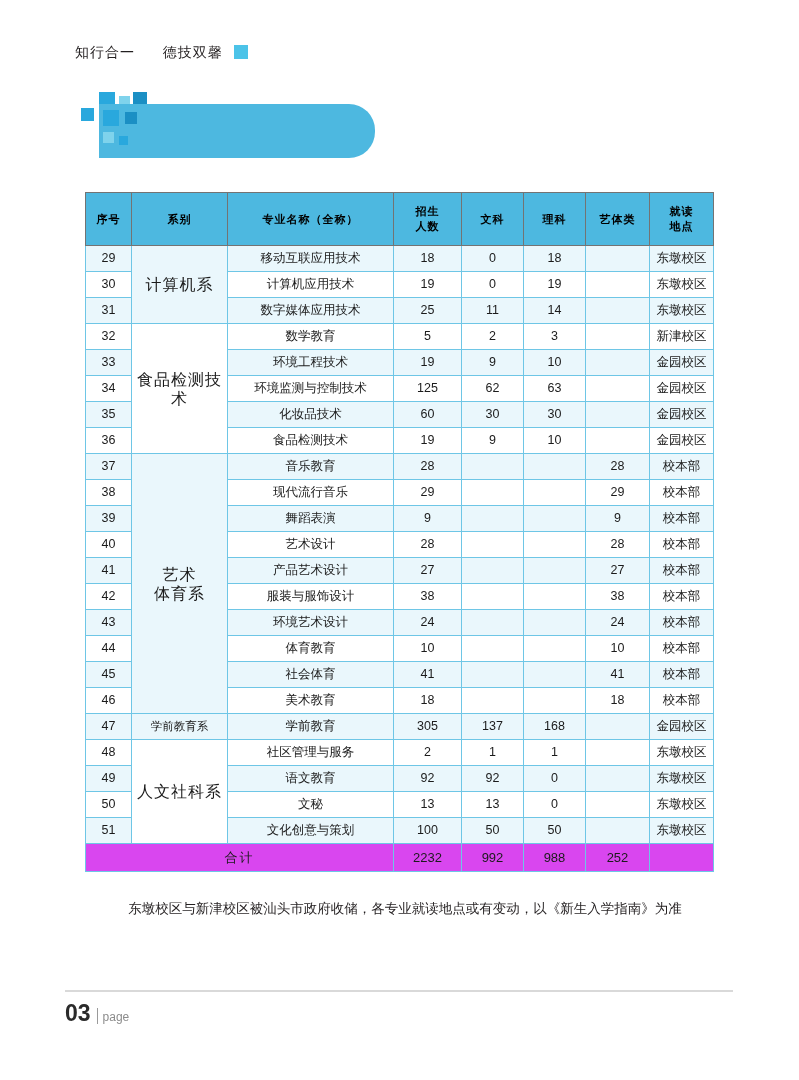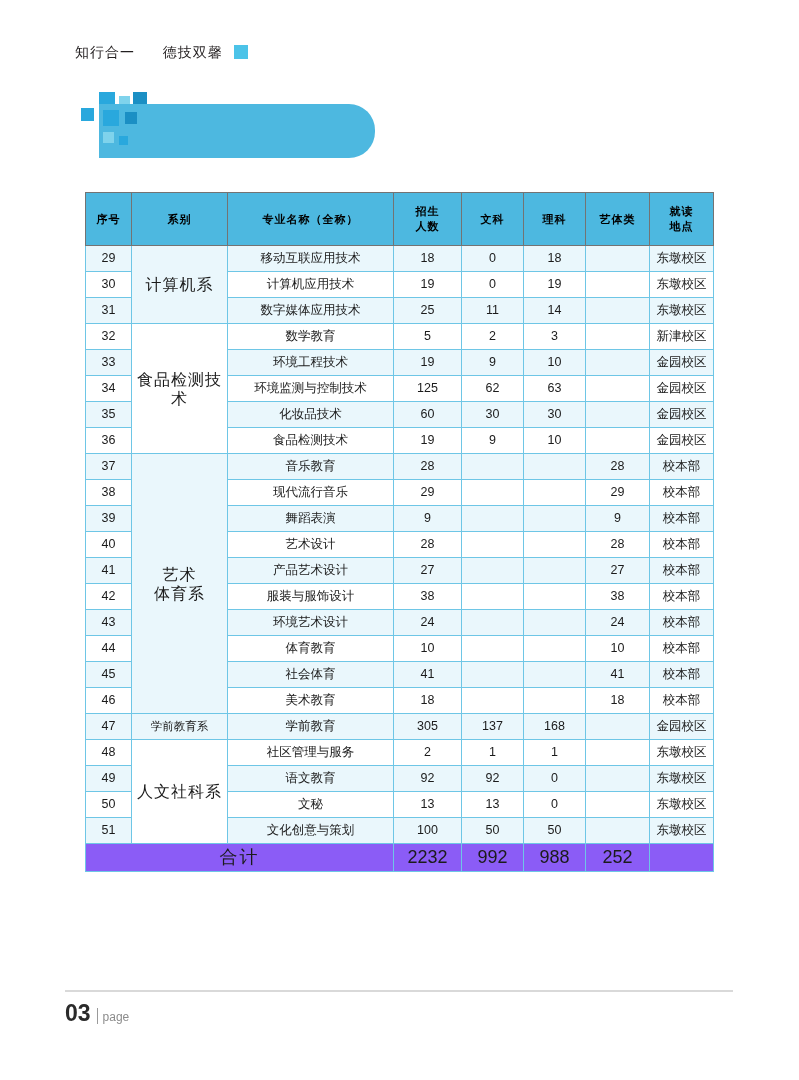--- a/index.html
+++ b/index.html
@@ -112,22 +112,22 @@
     font-size: 16px;
     letter-spacing: 1px;
     line-height: 19px;
   }
   td.dept.small {
     font-size: 11.5px;
     letter-spacing: 0;
   }
   td.major { font-size: 12.5px; }
   tr.total td {
-    background: #8b5cf6;
-    font-size: 18px;
+    background: #d946ef;
+    font-size: 13px;
     height: 27px;
   }
   tr.total td.label {
     letter-spacing: 2px;
   }
   
   col.c-no { width: 46px; }
   col.c-dept { width: 96px; }
   col.c-major { width: 166px; }
   col.c-plan { width: 68px; }
@@ -472,20 +472,21 @@
             <td>2232</td>
             <td>992</td>
             <td>988</td>
             <td>252</td>
             <td></td>
           </tr>
         </tbody>
     </table>
   </div>
 
+  <div class="note">东墩校区与新津校区被汕头市政府收储，各专业就读地点或有变动，以《新生入学指南》为准</div>
 
   <div class="footer">
     <div class="footer-rule"></div>
     <div class="pg">
       <span class="pg-num">03</span>
       <span class="pg-sep"></span>
       <span class="pg-word">page</span>
     </div>
   </div>
 

